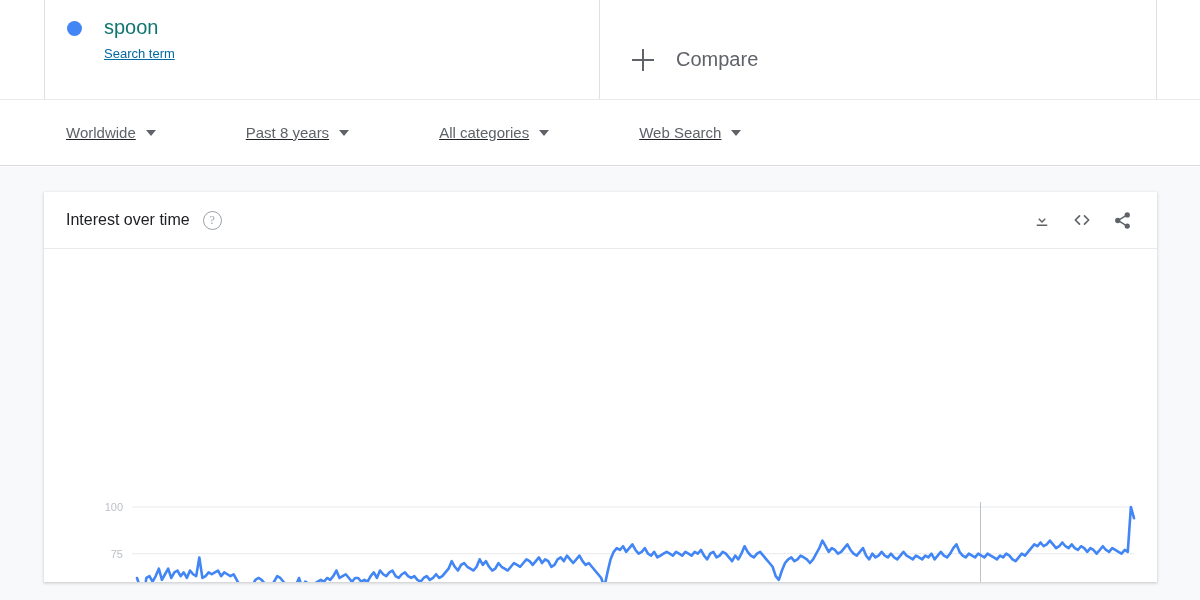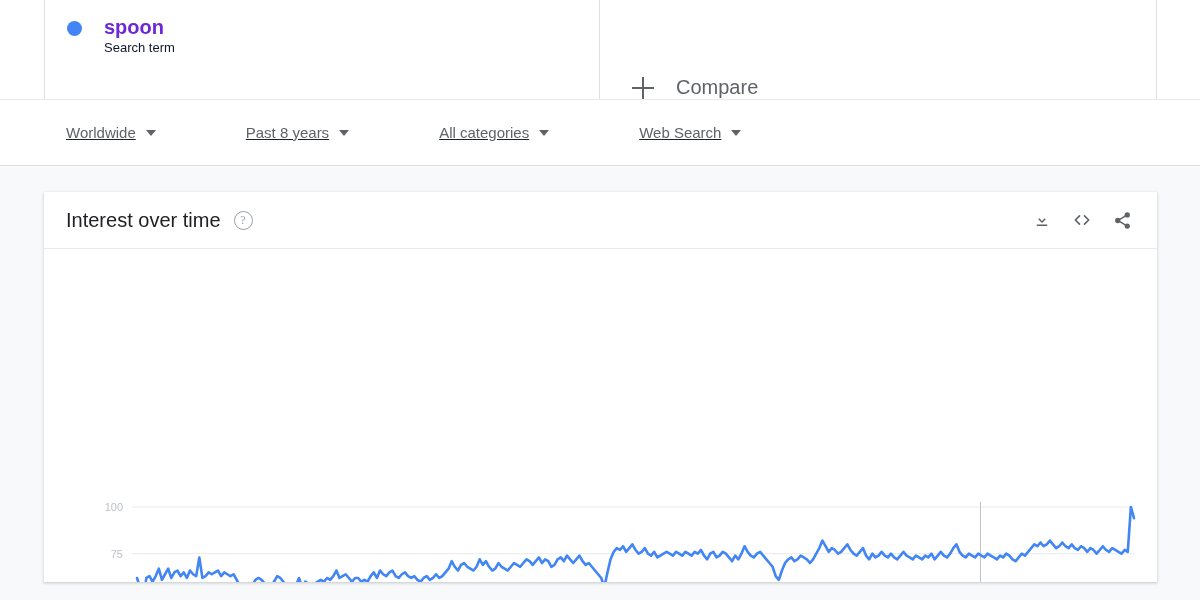--- a/index.html
+++ b/index.html
@@ -41,32 +41,34 @@
     border-radius: 50%;
     background: #4285f4;
     margin-top: 7px;
     margin-right: 22px;
     flex: none;
   }
   .term-texts { display: flex; flex-direction: column; }
   .term-title {
     font-size: 20px;
     line-height: 26px;
-    color: #6d28d9;
-    font-weight: 700;
+    color: #0f766e;
+    font-weight: 400;
   }
   .term-sub {
     font-size: 13px;
-    color: #0f172a;
+    color: #0369a1;
+    margin-top: 6px;
+    text-decoration: underline;
   }
   .compare-cell {
     flex: 1;
     box-sizing: border-box;
     display: flex;
-    align-items: flex-end;
+    align-items: center;
     padding-top: 20px;
     padding-left: 32px;
     border-right: 1px solid #e0e0e0;
     margin-right: 43px;
   }
   .compare-btn {
     display: flex;
     align-items: center;
     cursor: pointer;
   }
@@ -137,21 +139,21 @@
   }
   .card-header {
     height: 57px;
     border-bottom: 1px solid #e8eaed;
     display: flex;
     align-items: center;
     padding: 0 22px;
     box-sizing: border-box;
   }
   .card-title {
-    font-size: 20px;
+    font-size: 16px;
     color: #202124;
   }
   .help-icon {
     width: 17px;
     height: 17px;
     border: 1px solid #9aa0a6;
     border-radius: 50%;
     color: #9aa0a6;
     font-size: 12px;
     line-height: 16px;

